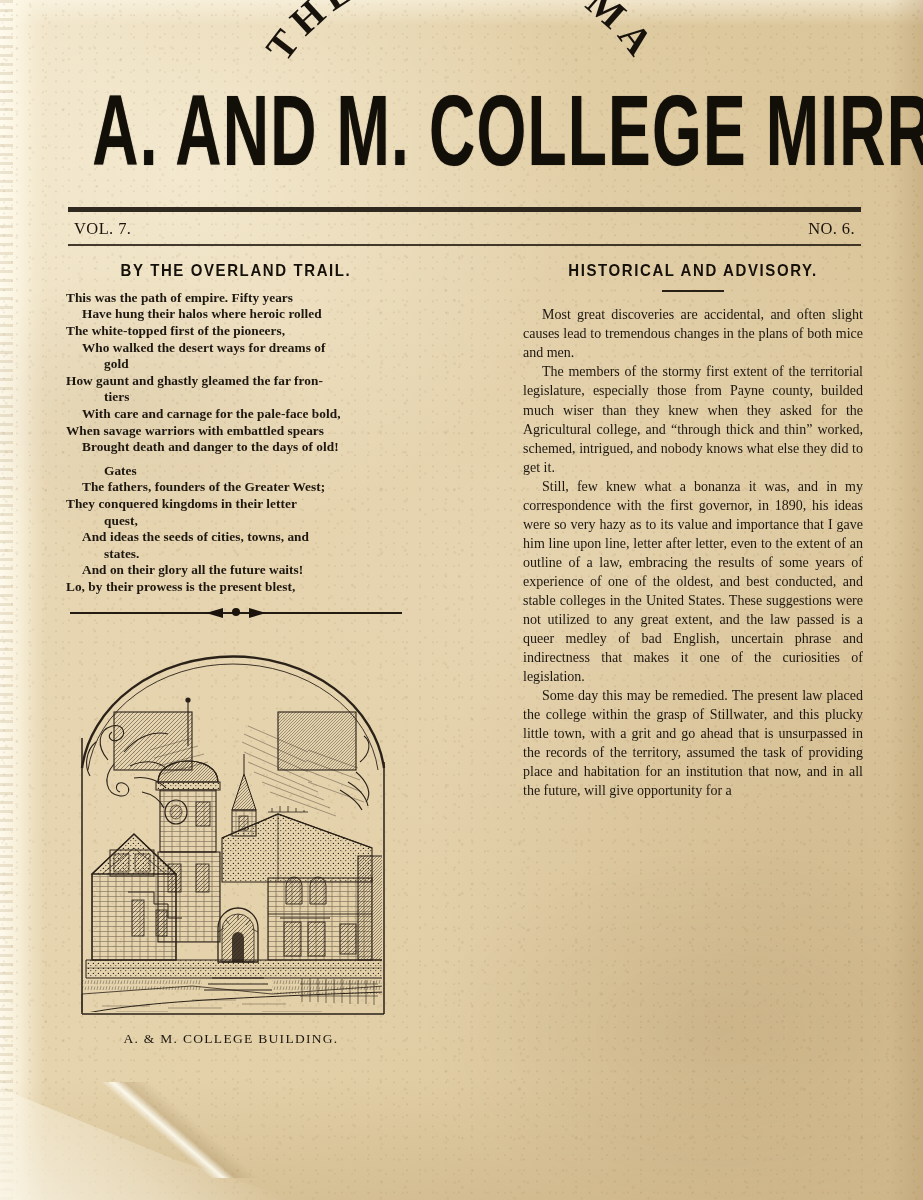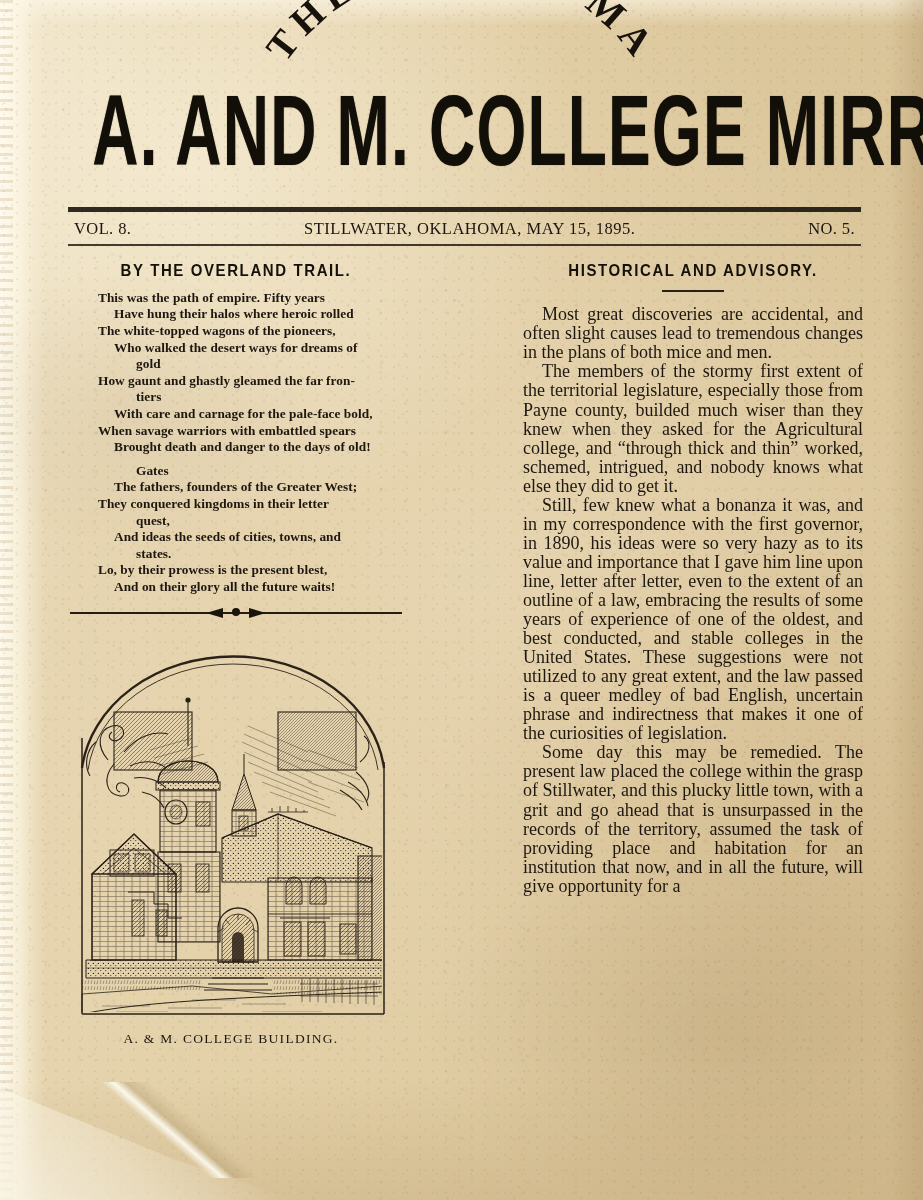--- a/index.html
+++ b/index.html
@@ -114,21 +114,21 @@
   }
   .head-rule{width:62px;height:2.5px;background:#2a2116;margin:11px auto 0 auto;}
 
   
   .poem{
     margin-top:11px;
     font-family:"Liberation Serif",serif;font-weight:700;
     font-size:13.3px;line-height:16.6px;color:#1d1710;
     letter-spacing:.05px;
   }
-  .poem .l{white-space:nowrap;margin-left:32px;}
+  .poem .l{white-space:nowrap;}
   .poem .i1{padding-left:16px;}
   .poem .i2{padding-left:38px;}
   .poem .sp{height:7px;}
   .poem .attr{padding-left:24px;white-space:nowrap;}
 
   .ornament{position:relative;height:16px;margin:9px 4px 0 4px;}
   .ornament .bar{position:absolute;top:8px;left:0;right:0;height:1.6px;background:#241c12;}
   .ornament .dot{
     position:absolute;top:4px;left:50%;margin-left:-4px;width:8px;height:8px;
     border-radius:50%;background:#1a140d;
@@ -145,21 +145,21 @@
   .cut svg{display:block;}
   .cut-cap{
     text-align:center;margin:9px 0 0 6px;width:318px;
     font-family:"Liberation Serif",serif;font-weight:400;
     font-size:13.5px;letter-spacing:1.3px;color:#1d1710;
   }
 
   
   .prose{
     margin-top:13px;
-    font-family:"Liberation Serif",serif;font-size:18px;line-height:19.05px;
+    font-family:"Liberation Serif",serif;font-size:14px;line-height:19.05px;
     color:#1d1710;text-align:justify;
   }
   .prose p{margin:0;text-indent:19px;}
 
   
   #bleed{
     position:absolute;inset:0;z-index:4;pointer-events:none;mix-blend-mode:multiply;opacity:.13;
     background:
       radial-gradient(ellipse 45% 22% at 78% 86%, rgba(140,112,68,.9), rgba(140,112,68,0) 70%),
       radial-gradient(ellipse 30% 16% at 14% 34%, rgba(140,112,68,.6), rgba(140,112,68,0) 72%);
@@ -184,52 +184,51 @@
           <textPath href="#archpath" startOffset="50%" text-anchor="middle" id="arch-text-path">THE OKLAHOMA</textPath>
         </text>
       </svg>
     </div>
 
     <div class="masthead">A. AND M. COLLEGE MIRROR.</div>
 
     <div class="rule-block">
       <div class="rule-thick"></div>
       <div class="volline">
-        <span>VOL. 8.</span>
-        <span class="mid">STILLWATER, OKLAHOMA, MAY 15, 1895.</span>
-        <span>NO. 5.</span>
+        <span>VOL. 7.</span>
+        <span>NO. 6.</span>
       </div>
       <div class="rule-thin"></div>
     </div>
 
     <div class="cols">
 
       <div class="col left">
         <div class="sec-head">BY THE OVERLAND TRAIL.</div>
 
         <div class="poem" id="poem">
             <div class="l">This was the path of empire.  Fifty years</div>
             <div class="l i1">Have hung their halos where heroic rolled</div>
-            <div class="l">The white-topped wagons of the pioneers,</div>
+            <div class="l">The white-topped first of the pioneers,</div>
             <div class="l i1">Who walked the desert ways for dreams of</div>
             <div class="l i2">gold</div>
             <div class="l">How gaunt and ghastly gleamed the far fron-</div>
             <div class="l i2">tiers</div>
             <div class="l i1">With care and carnage for the pale-face bold,</div>
             <div class="l">When savage warriors with embattled spears</div>
             <div class="l i1">Brought death and danger to the days of old!</div>
             <div class="sp"></div>
             <div class="l i2">Gates</div>
             <div class="l i1">The fathers, founders of the Greater West;</div>
             <div class="l">They conquered kingdoms in their letter</div>
             <div class="l i2">quest,</div>
             <div class="l i1">And ideas the seeds of cities, towns, and</div>
             <div class="l i2">states.</div>
+            <div class="l i1">And on their glory all the future waits!</div>
             <div class="l">Lo, by their prowess is the present blest,</div>
-            <div class="l i1">And on their glory all the future waits!</div>
           </div>
 
         <div class="ornament">
           <div class="bar"></div>
           <div class="ar l"></div>
           <div class="ar r"></div>
           <div class="dot"></div>
         </div>
 
         <div class="cut">

